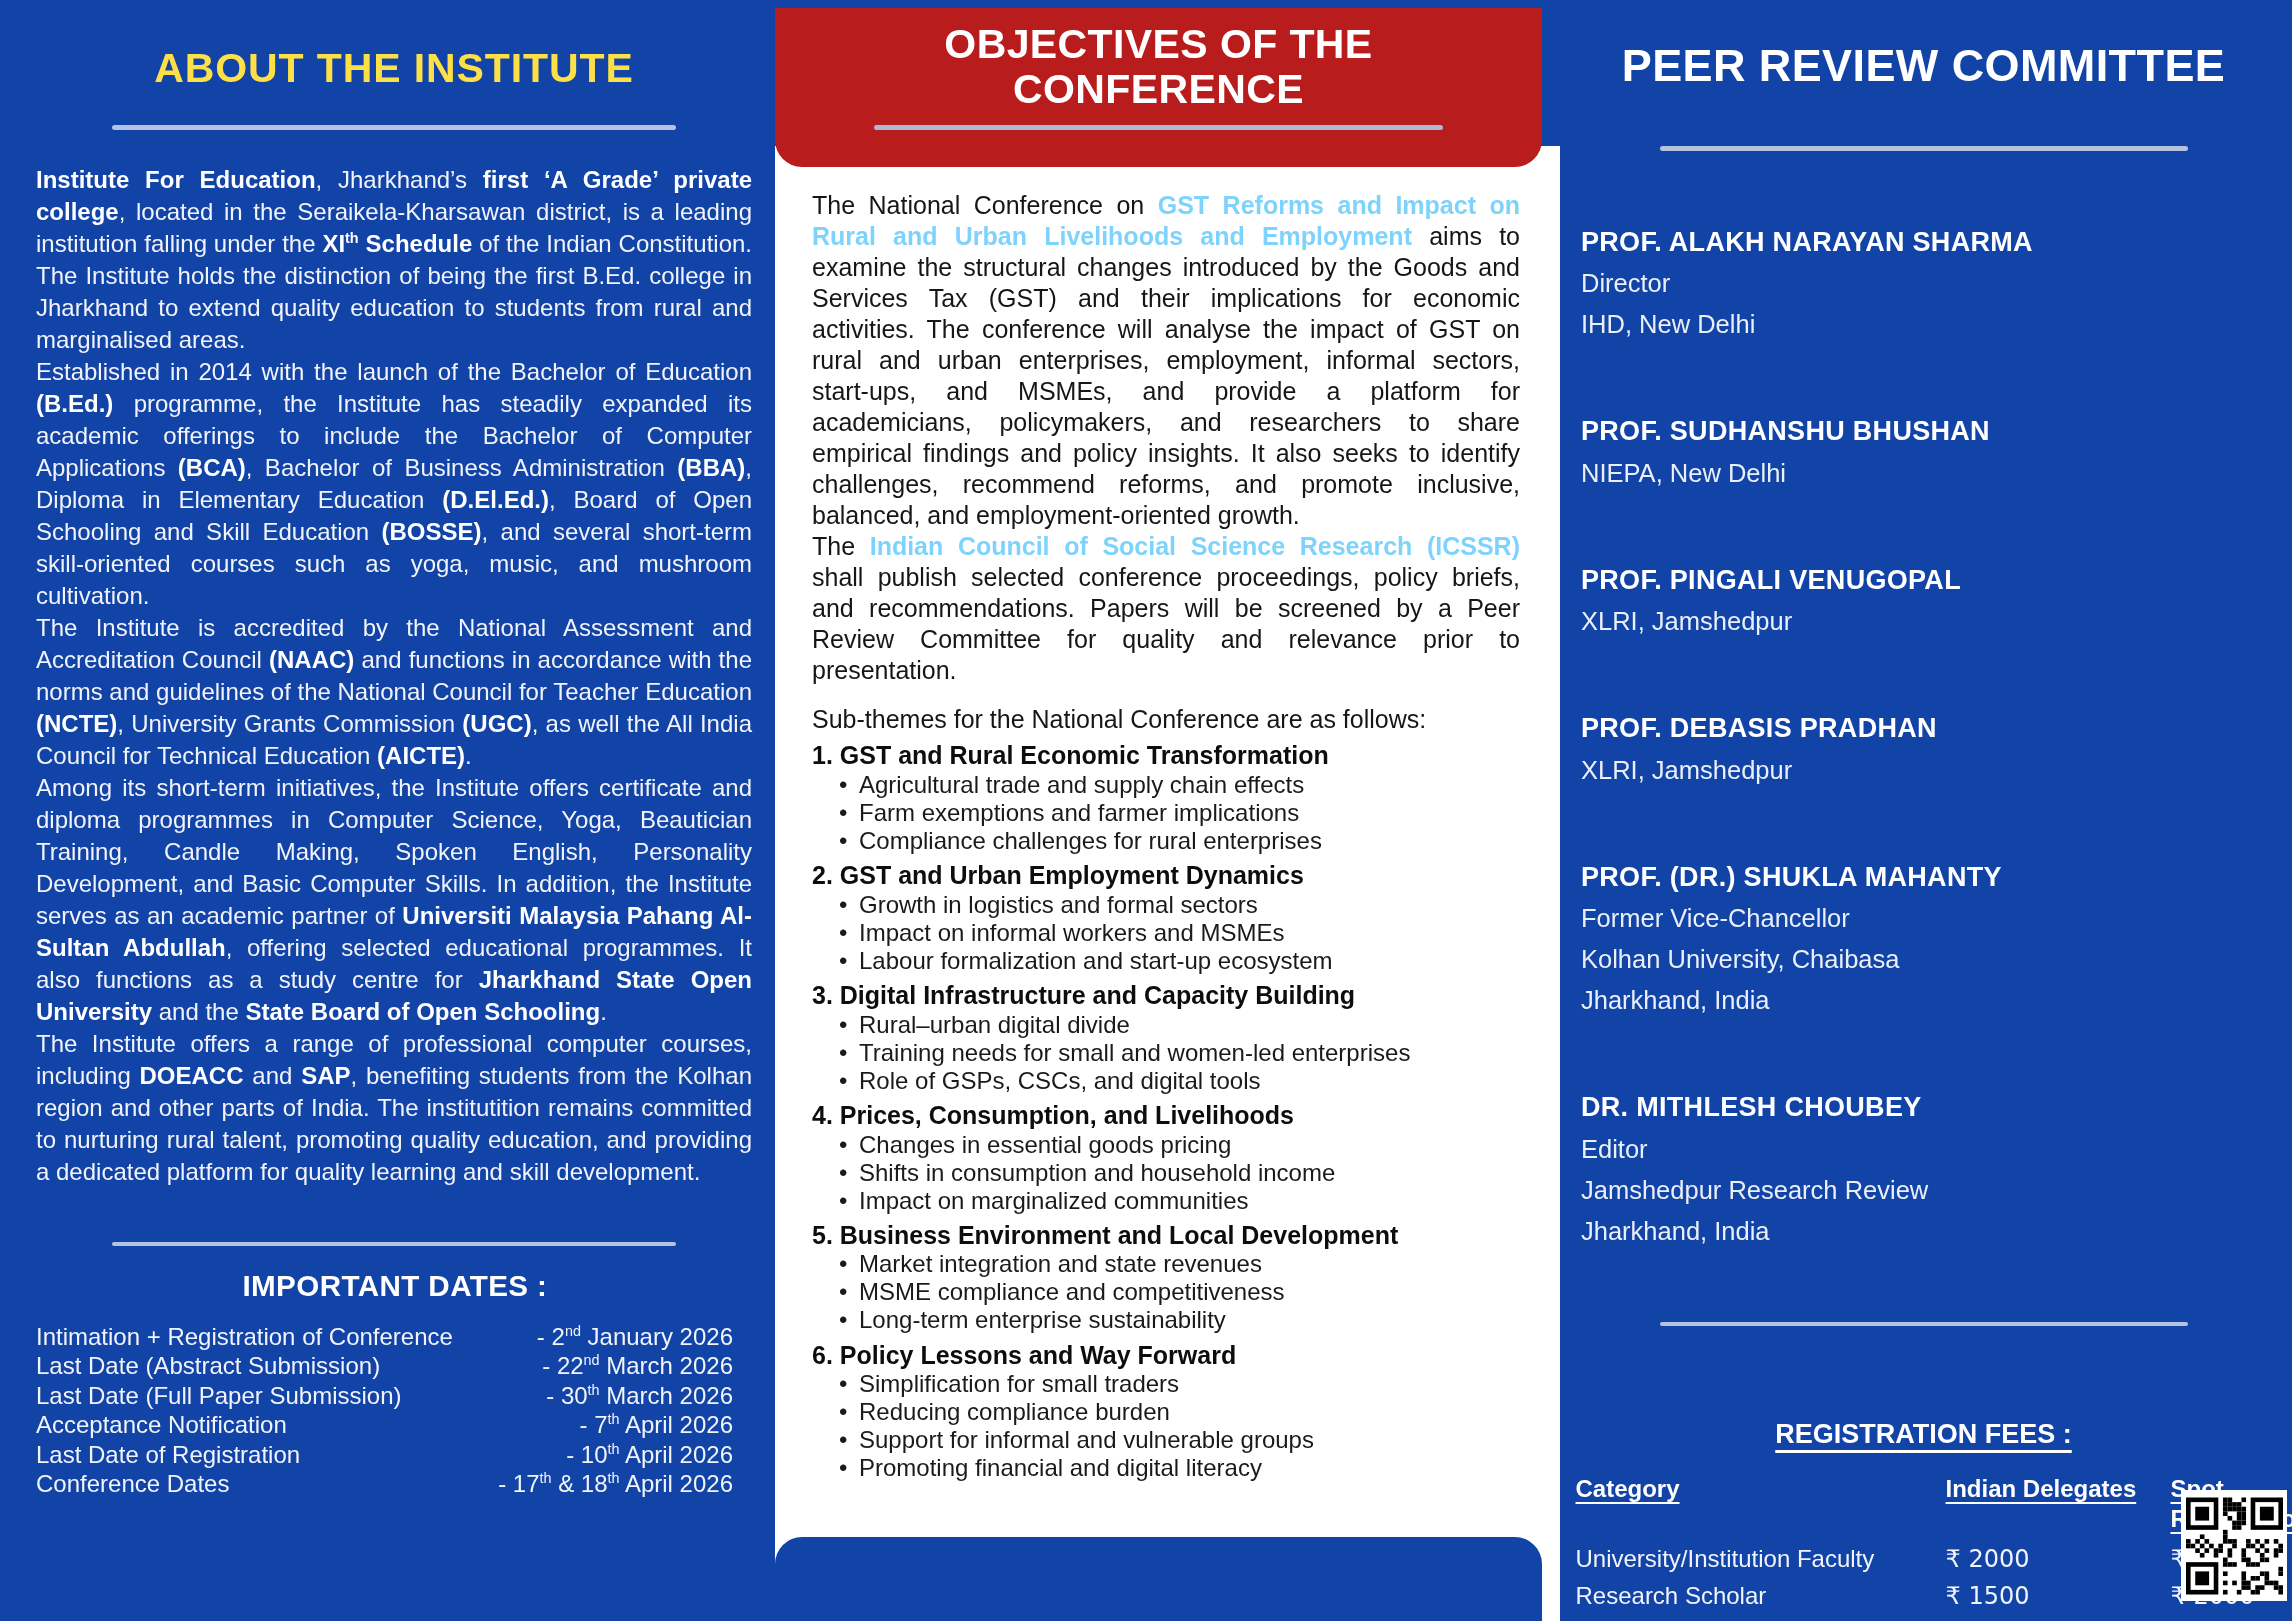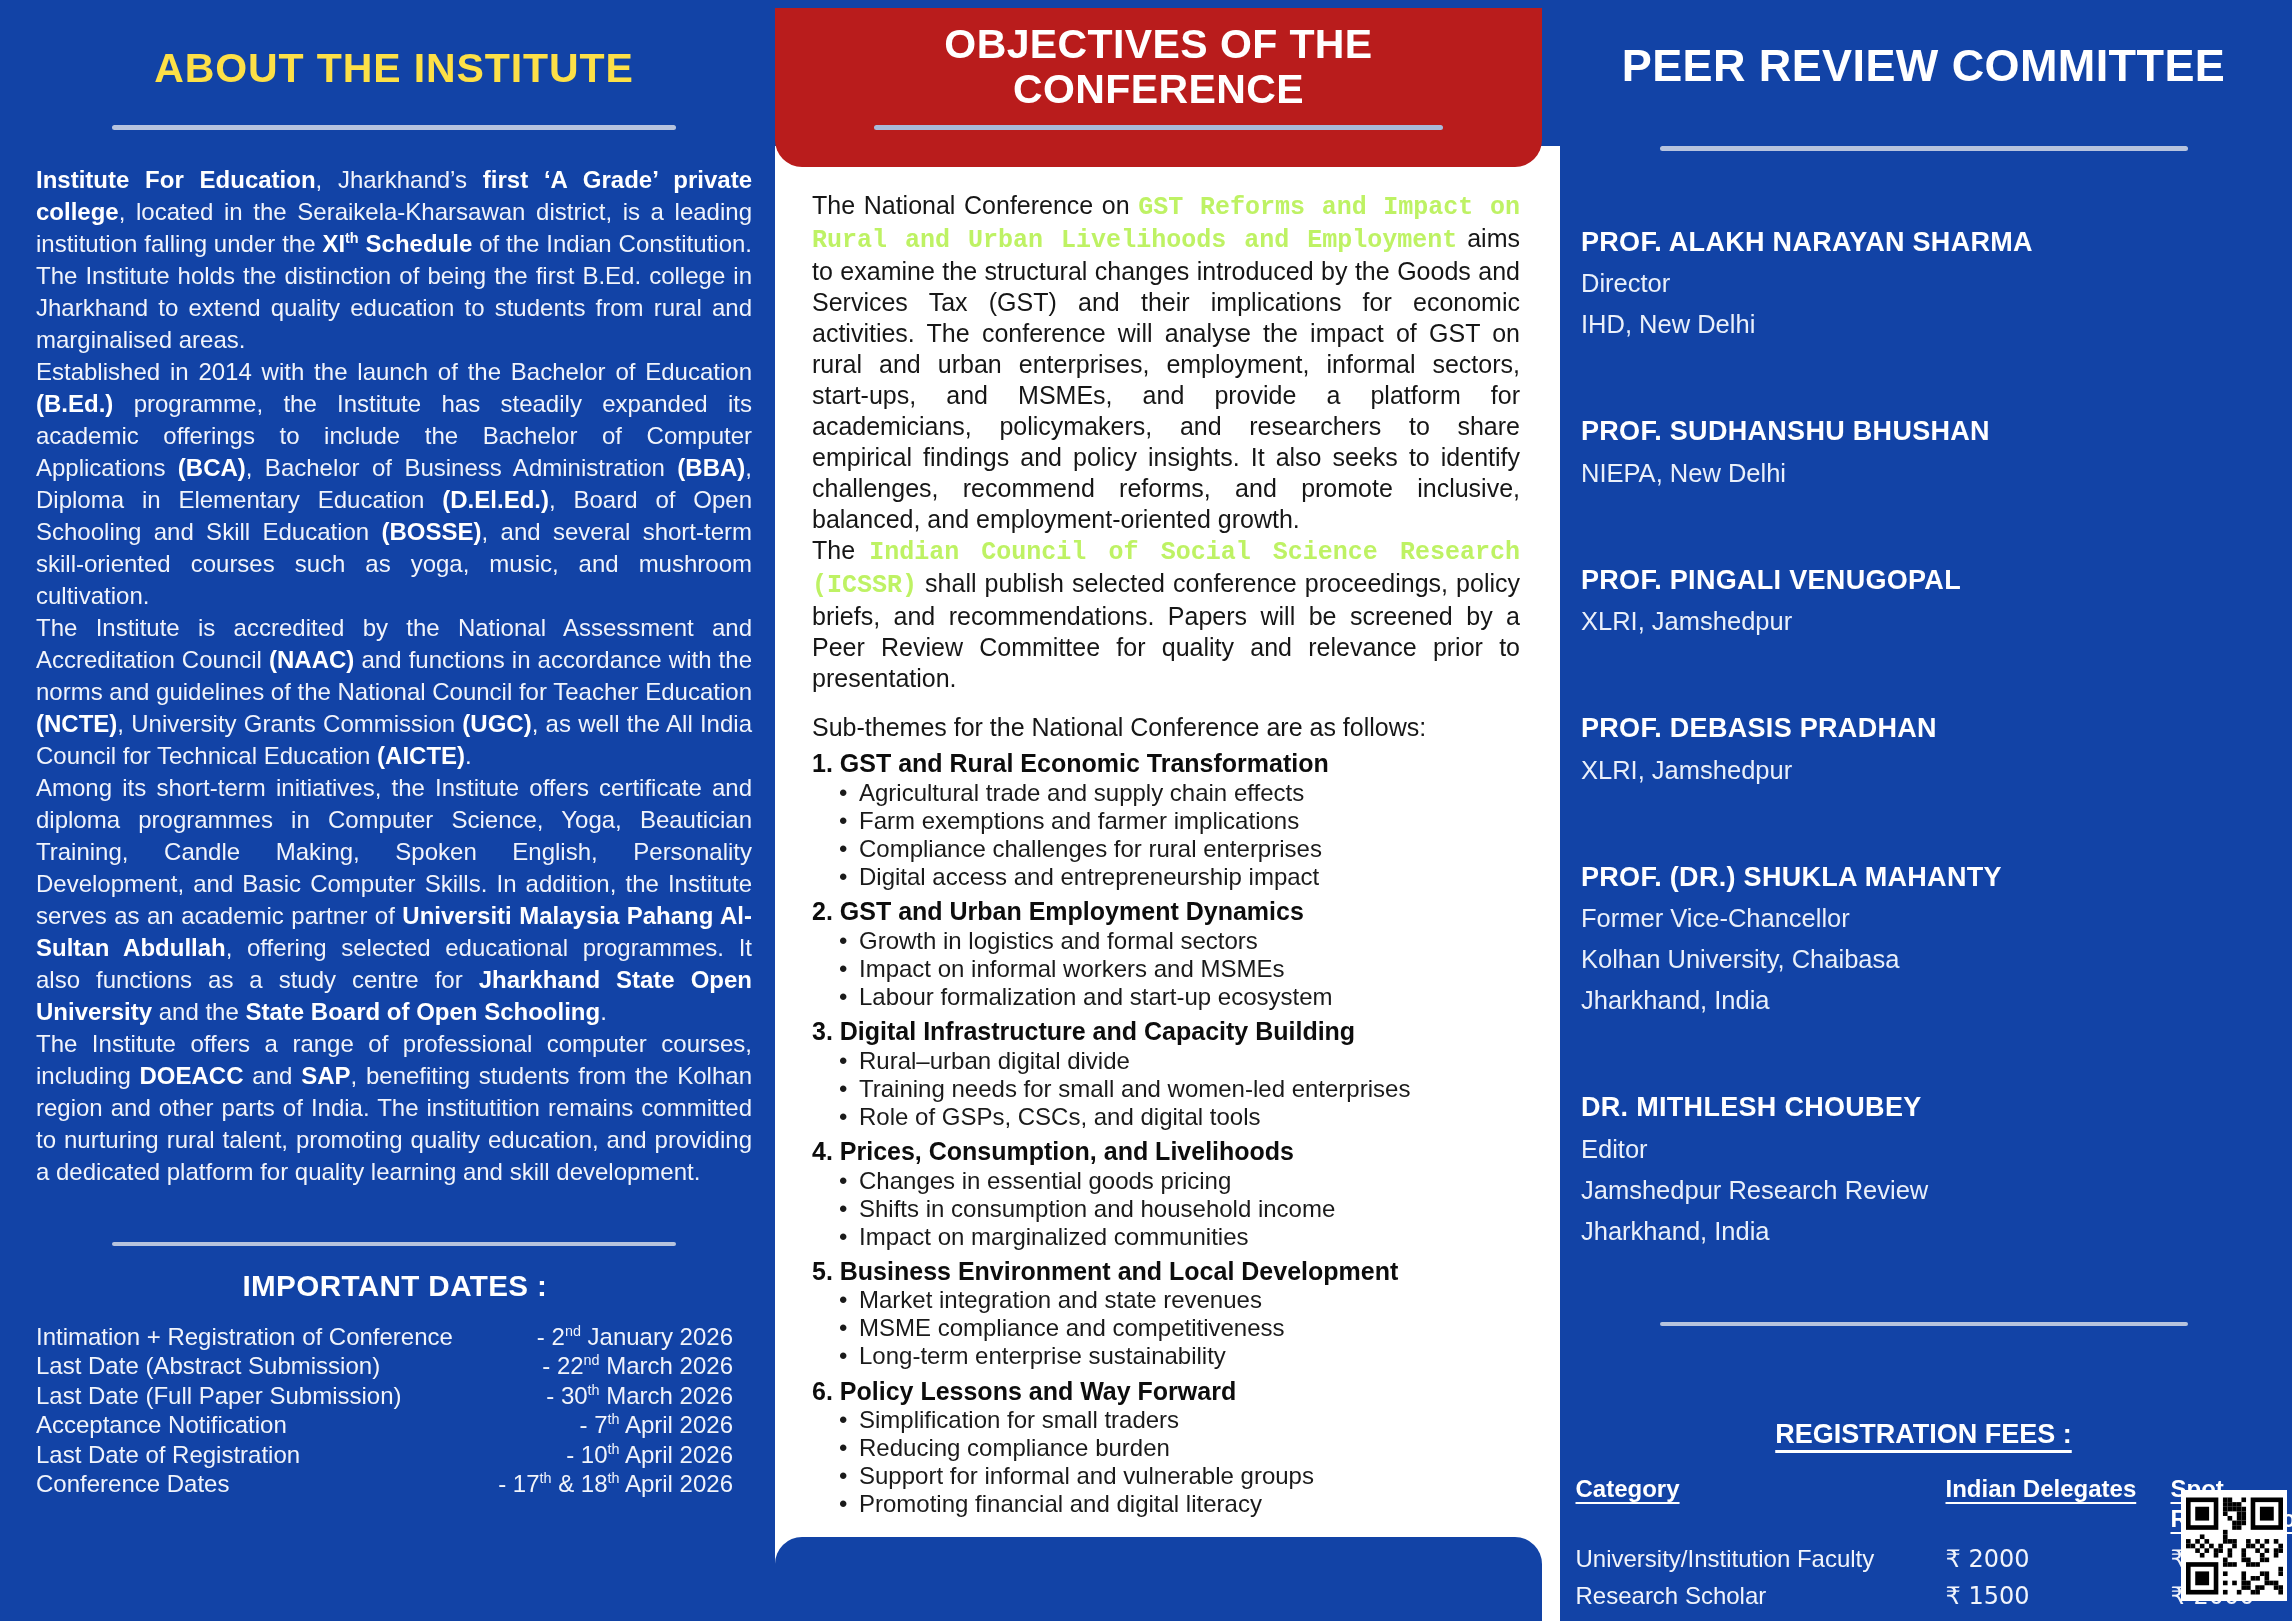--- a/index.html
+++ b/index.html
@@ -24,21 +24,21 @@
   .card{position:absolute;left:775px;top:146px;width:785px;height:1475px;background:#ffffff;}
   .obj-header{position:absolute;left:775px;top:8px;width:767px;height:159px;background:#b91c1c;
               border-radius:0 0 27px 27px;}
   .obj-title{margin:14.3px 0 0;text-align:center;color:#fff;font-size:41px;line-height:45px;
              font-weight:800;letter-spacing:0.4px;}
   .obj-div{width:569px;height:5.4px;background:#a9b9d8;margin:12.5px auto 0;border-radius:2.7px;}
   .obj-footer{position:absolute;left:775px;top:1537px;width:767px;height:84px;background:#1243a6;
               border-radius:27px 27px 0 0;}
   .card-content{position:absolute;left:812px;top:190px;width:708px;}
   .mpara{margin:0;color:#161616;font-size:25px;line-height:31px;text-align:justify;}
-  .mpara .b{font-weight:700;color:#bef264;font-family:Liberation Mono, monospace;}
+  .mpara .b{font-weight:700;color:#7dd3fc;}
   .sub-intro{margin:18px 0 0;color:#161616;font-size:25px;line-height:31px;}
   .sth{margin-top:6.3px;}
   .sth-h{font-size:25px;font-weight:700;line-height:29.6px;color:#0d0d0d;}
   .sbullet{font-size:24px;line-height:28px;color:#1a1a1a;padding-left:27px;}
   .sbullet::before{content:"•";margin-right:11.6px;}
 
   
   .right{position:absolute;left:1563px;top:0;width:721px;}
   .c-title{margin:41px 0 0;text-align:center;color:#fff;font-size:45px;line-height:50px;
            font-weight:800;letter-spacing:0.4px;}
@@ -119,21 +119,20 @@
         <p class="mpara"><span>The National Conference on </span><span class="b">GST Reforms and Impact on Rural and Urban Livelihoods and Employment</span><span> aims to examine the structural changes introduced by the Goods and Services Tax (GST) and their implications for economic activities. The conference will analyse the impact of GST on rural and urban enterprises, employment, informal sectors, start-ups, and MSMEs, and provide a platform for academicians, policymakers, and researchers to share empirical findings and policy insights. It also seeks to identify challenges, recommend reforms, and promote inclusive, balanced, and employment-oriented growth.</span></p>
         <p class="mpara"><span>The </span><span class="b">Indian Council of Social Science Research (ICSSR)</span><span> shall publish selected conference proceedings, policy briefs, and recommendations. Papers will be screened by a Peer Review Committee for quality and relevance prior to presentation.</span></p>
       </div>
     <p class="sub-intro">Sub-themes for the National Conference are as follows:</p>
     <div>
         <div class="sth">
           <div class="sth-h">1. GST and Rural Economic Transformation</div>
           <div class="sbullet">Agricultural trade and supply chain effects</div>
           <div class="sbullet">Farm exemptions and farmer implications</div>
           <div class="sbullet">Compliance challenges for rural enterprises</div>
-          <div class="sbullet">Digital access and entrepreneurship impact</div>
         </div>
         <div class="sth">
           <div class="sth-h">2. GST and Urban Employment Dynamics</div>
           <div class="sbullet">Growth in logistics and formal sectors</div>
           <div class="sbullet">Impact on informal workers and MSMEs</div>
           <div class="sbullet">Labour formalization and start-up ecosystem</div>
         </div>
         <div class="sth">
           <div class="sth-h">3. Digital Infrastructure and Capacity Building</div>
           <div class="sbullet">Rural–urban digital divide</div>

